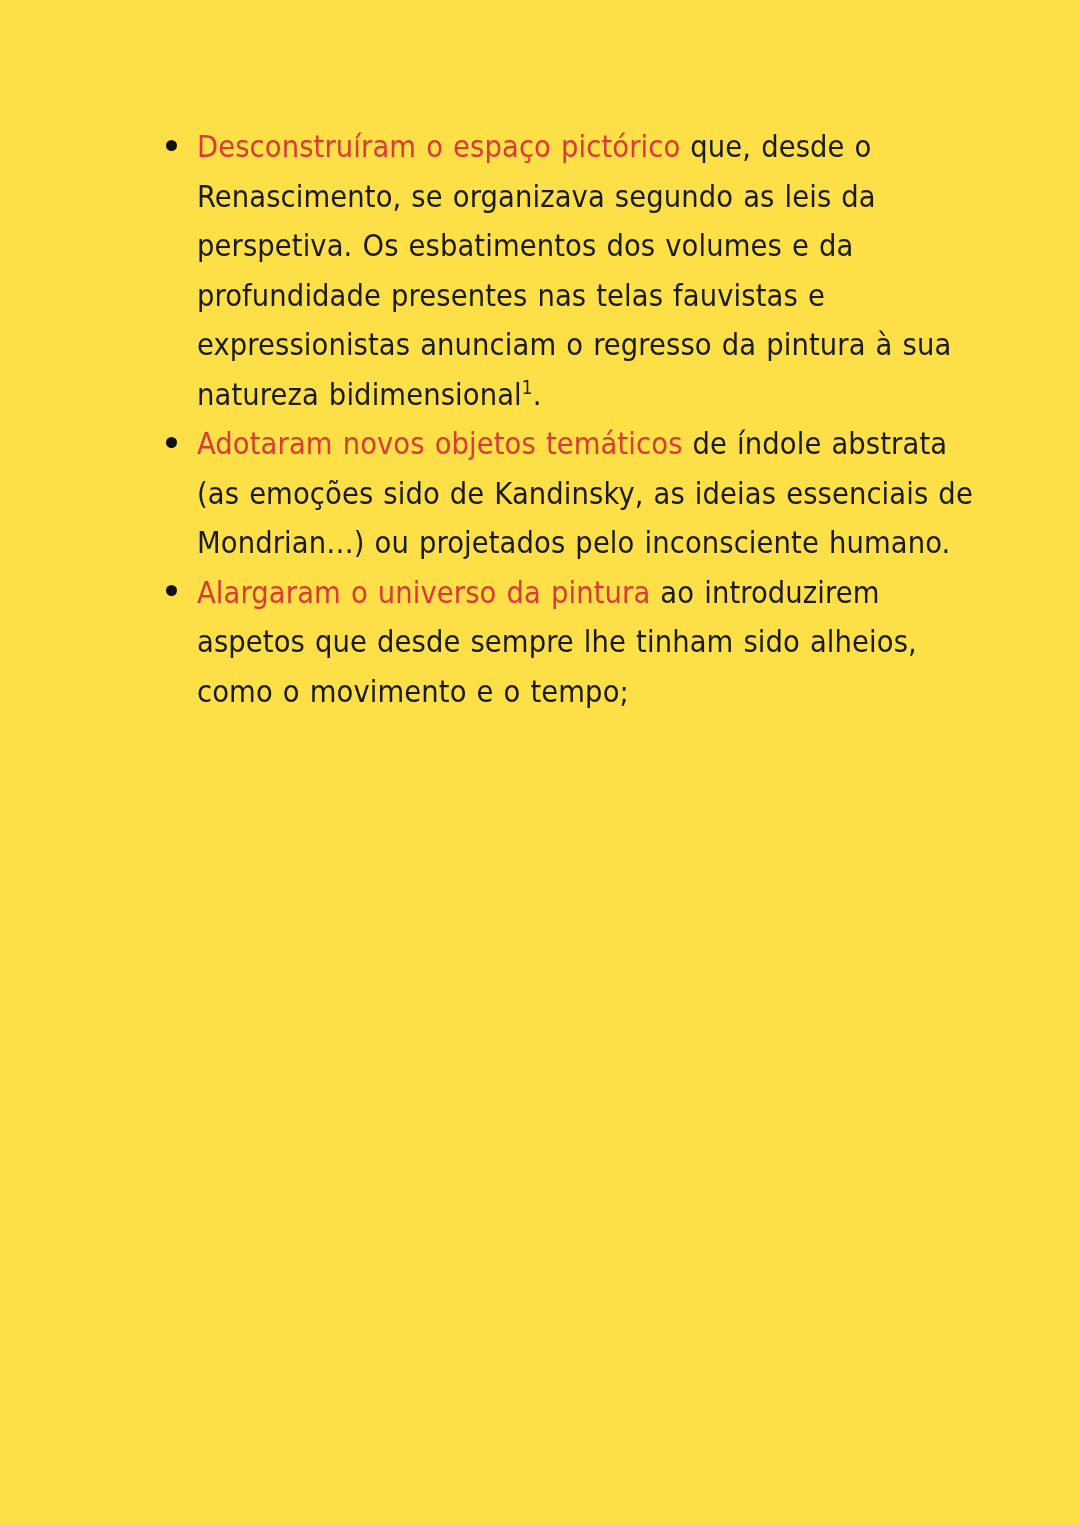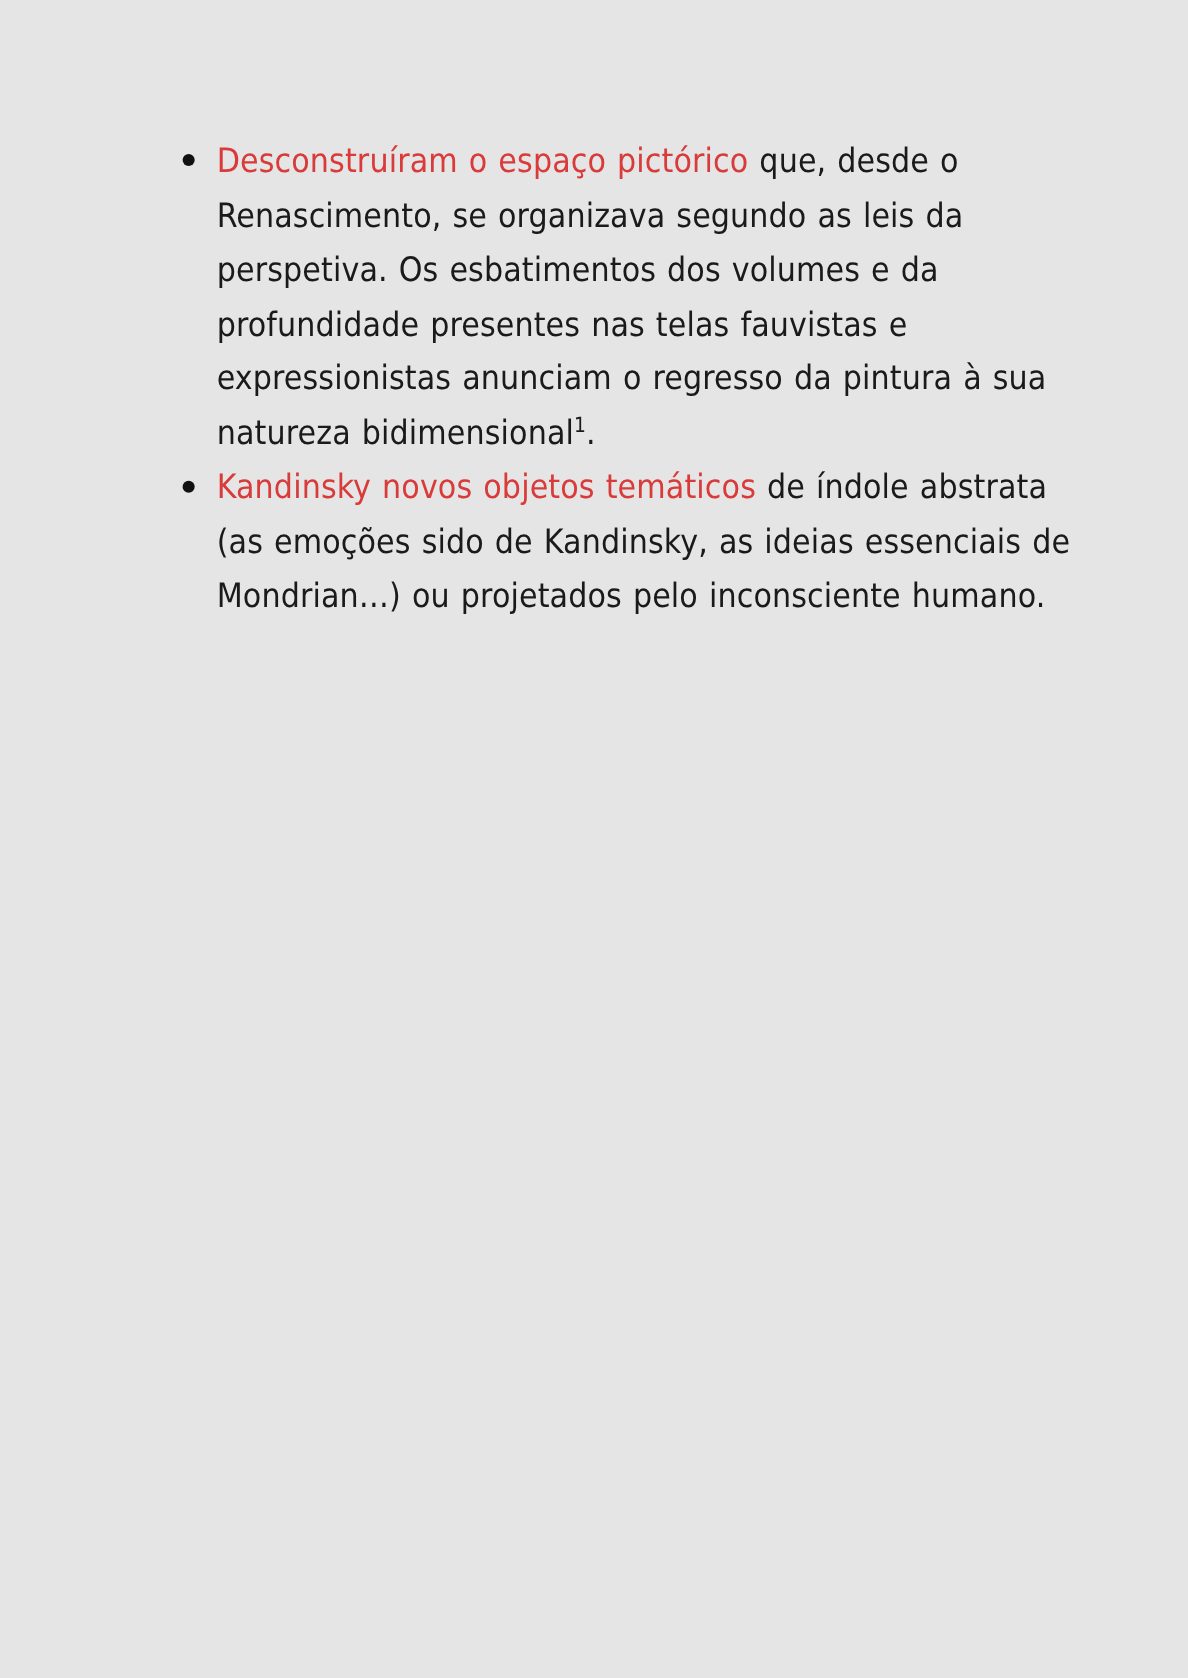--- a/index.html
+++ b/index.html
@@ -6,21 +6,21 @@
   html, body {
     margin: 0;
     padding: 0;
     background: #ffffff;
   }
 
   .page {
     position: relative;
     width: 1080px;
     height: 1525px;
-    background: #e5e5e5;
+    background: #fde047;
     overflow: hidden;
     box-sizing: border-box;
     font-family: "DejaVu Sans Condensed", "Liberation Sans Narrow", "Liberation Sans", sans-serif;
   }
 
   .content {
     position: absolute;
     left: 155px;
     top: 122px;
     width: 830px;
@@ -88,20 +88,24 @@
   <div class="content">
     <ul class="bullet-list">
 
       <li class="bullet-item">
         <span class="marker"><span class="dot"></span></span>
         <span class="lead">Desconstruíram o espaço pictórico</span><span class="body-text"> que, desde o Renascimento, se organizava segundo as leis da perspetiva. Os esbatimentos dos volumes e da profundidade presentes nas telas fauvistas e expressionistas anunciam o regresso da pintura à sua natureza bidimensional</span><sup class="footnote-marker">1</sup><span class="body-text">.</span>
       </li>
 
       <li class="bullet-item">
         <span class="marker"><span class="dot"></span></span>
-        <span class="lead">Kandinsky novos objetos temáticos</span><span class="body-text"> de índole abstrata (as emoções sido de Kandinsky, as ideias essenciais de Mondrian…) ou projetados pelo inconsciente humano.</span>
+        <span class="lead">Adotaram novos objetos temáticos</span><span class="body-text"> de índole abstrata (as emoções sido de Kandinsky, as ideias essenciais de Mondrian…) ou projetados pelo inconsciente humano.</span>
       </li>
 
+      <li class="bullet-item">
+        <span class="marker"><span class="dot"></span></span>
+        <span class="lead">Alargaram o universo da pintura</span><span class="body-text"> ao introduzirem aspetos que desde sempre lhe tinham sido alheios, como o movimento e o tempo;</span>
+      </li>
 
 
     </ul>
   </div>
 </div>
 
 </body></html>

